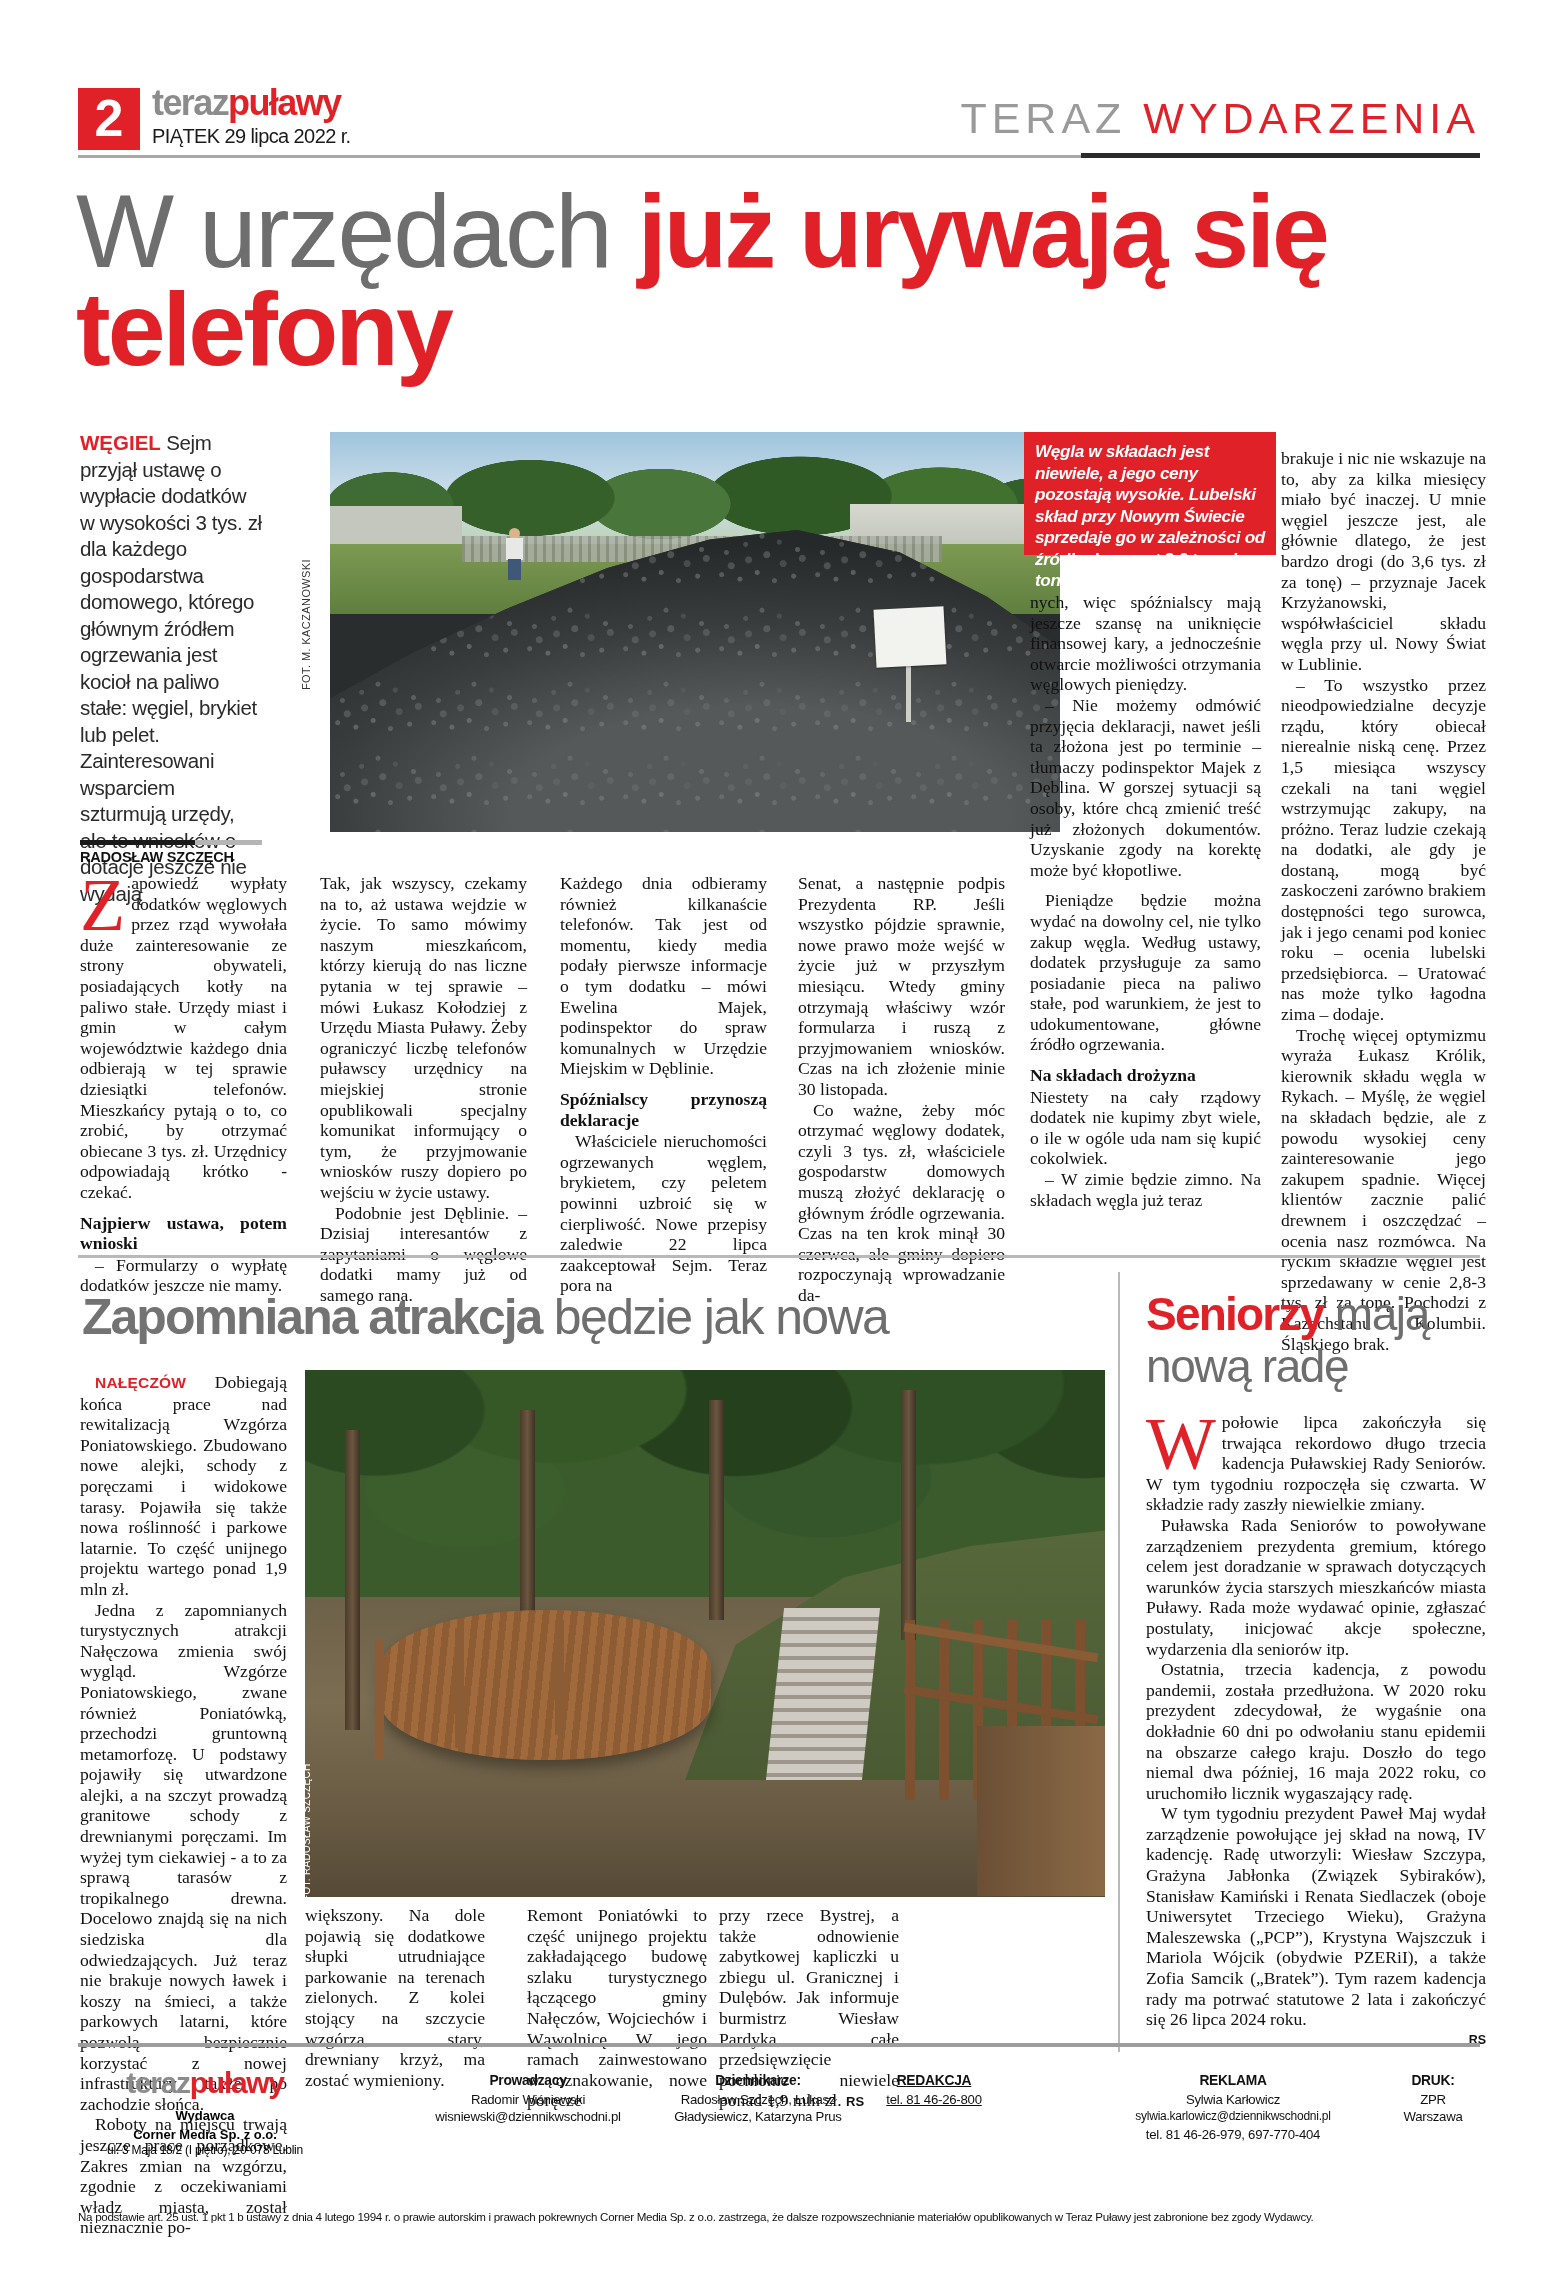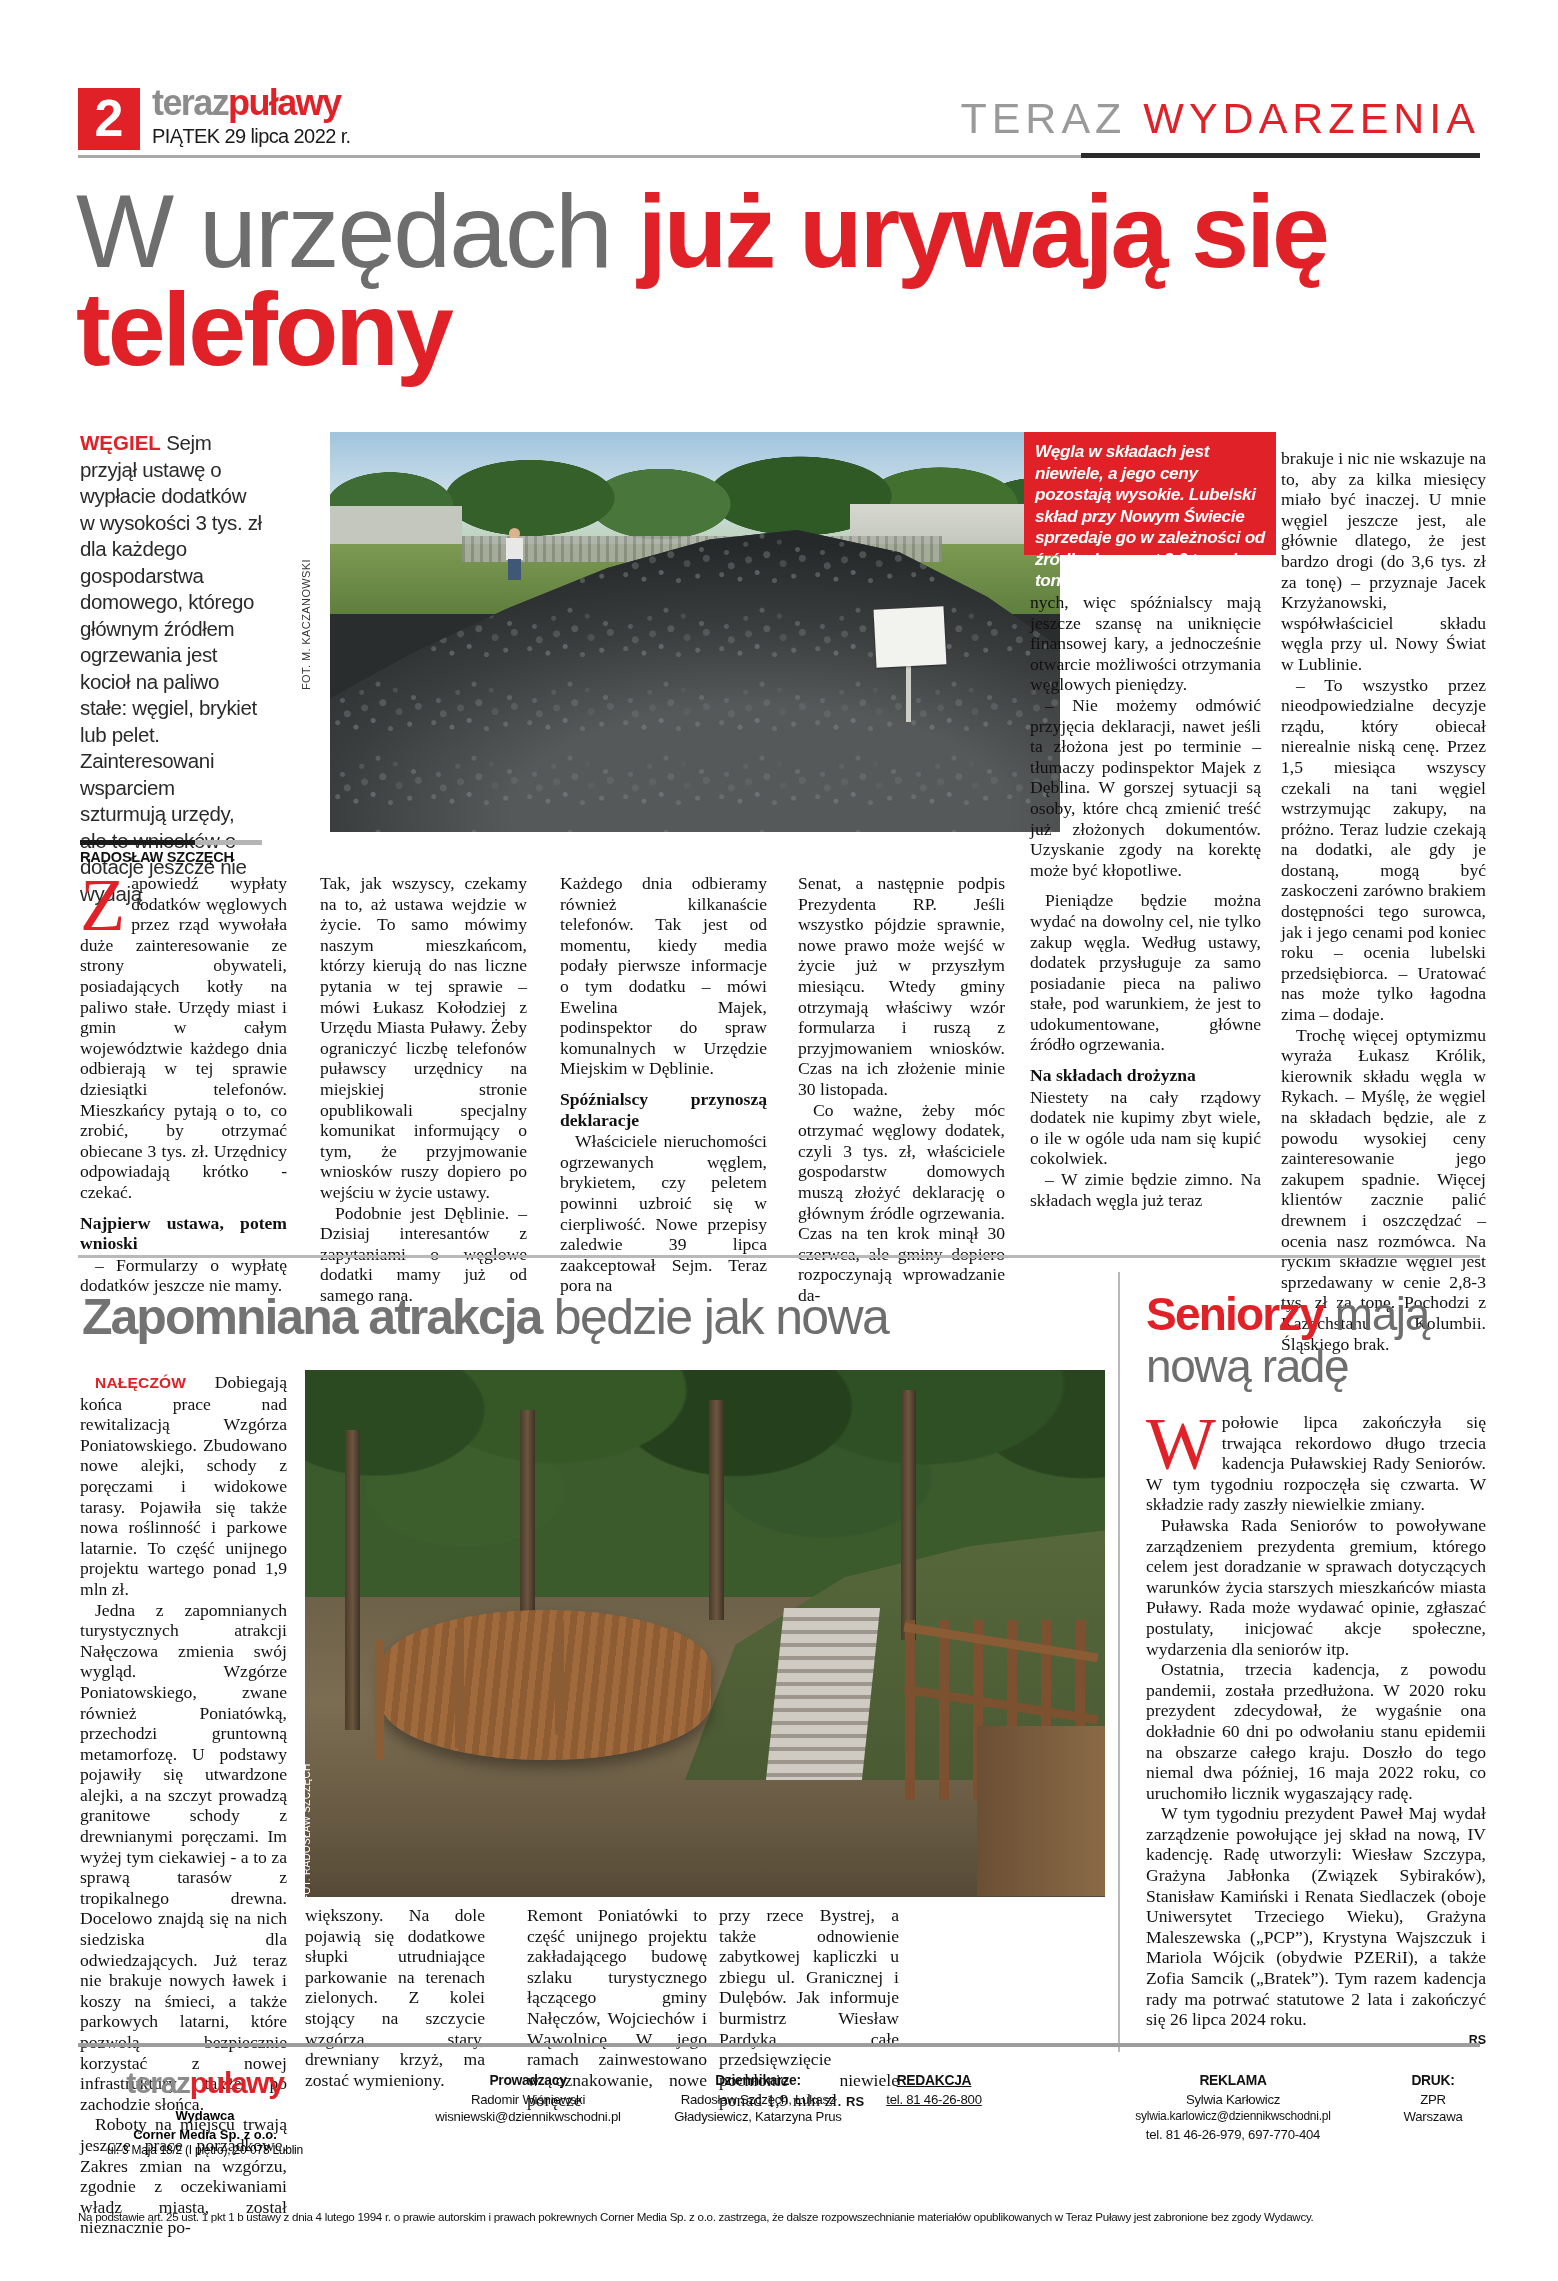--- a/index.html
+++ b/index.html
@@ -344,21 +344,21 @@
       <h4>Najpierw ustawa, potem wnioski</h4>
       <p>– Formularzy o wypłatę dodatków jeszcze nie mamy.</p>
     </div>
     <div class="g4col g4c2 col-body">
       <p class="noind">Tak, jak wszyscy, czekamy na to, aż ustawa wejdzie w życie. To samo mówimy naszym mieszkańcom, którzy kierują do nas liczne pytania w tej sprawie – mówi Łukasz Kołodziej z Urzędu Miasta Puławy. Żeby ograniczyć liczbę telefonów puławscy urzędnicy na miejskiej stronie opublikowali specjalny komunikat informujący o tym, że przyjmowanie wniosków ruszy dopiero po wejściu w życie ustawy.</p>
       <p>Podobnie jest Dęblinie. – Dzisiaj interesantów z zapytaniami o węglowe dodatki mamy już od samego rana.</p>
     </div>
     <div class="g4col g4c3 col-body">
       <p class="noind">Każdego dnia odbieramy również kilkanaście telefonów. Tak jest od momentu, kiedy media podały pierwsze informacje o tym dodatku – mówi Ewelina Majek, podinspektor do spraw komunalnych w Urzędzie Miejskim w Dęblinie.</p>
       <h4>Spóźnialscy przynoszą deklaracje</h4>
-      <p>Właściciele nieruchomości ogrzewanych węglem, brykietem, czy peletem powinni uzbroić się w cierpliwość. Nowe przepisy zaledwie 39 lipca zaakceptował Sejm. Teraz pora na</p>
+      <p>Właściciele nieruchomości ogrzewanych węglem, brykietem, czy peletem powinni uzbroić się w cierpliwość. Nowe przepisy zaledwie 22 lipca zaakceptował Sejm. Teraz pora na</p>
     </div>
     <div class="g4col g4c4 col-body">
       <p class="noind">Senat, a następnie podpis Prezydenta RP. Jeśli wszystko pójdzie sprawnie, nowe prawo może wejść w życie już w przyszłym miesiącu. Wtedy gminy otrzymają właściwy wzór formularza i ruszą z przyjmowaniem wniosków. Czas na ich złożenie minie 30 listopada.</p>
       <p>Co ważne, żeby móc otrzymać węglowy dodatek, czyli 3 tys. zł, właściciele gospodarstw domowych muszą złożyć deklarację o głównym źródle ogrzewania. Czas na ten krok minął 30 czerwca, ale gminy dopiero rozpoczynają wprowadzanie da-</p>
     </div>
   </div>
 
   <div class="div-rule"></div>
   <div class="vert-rule"></div>
 

